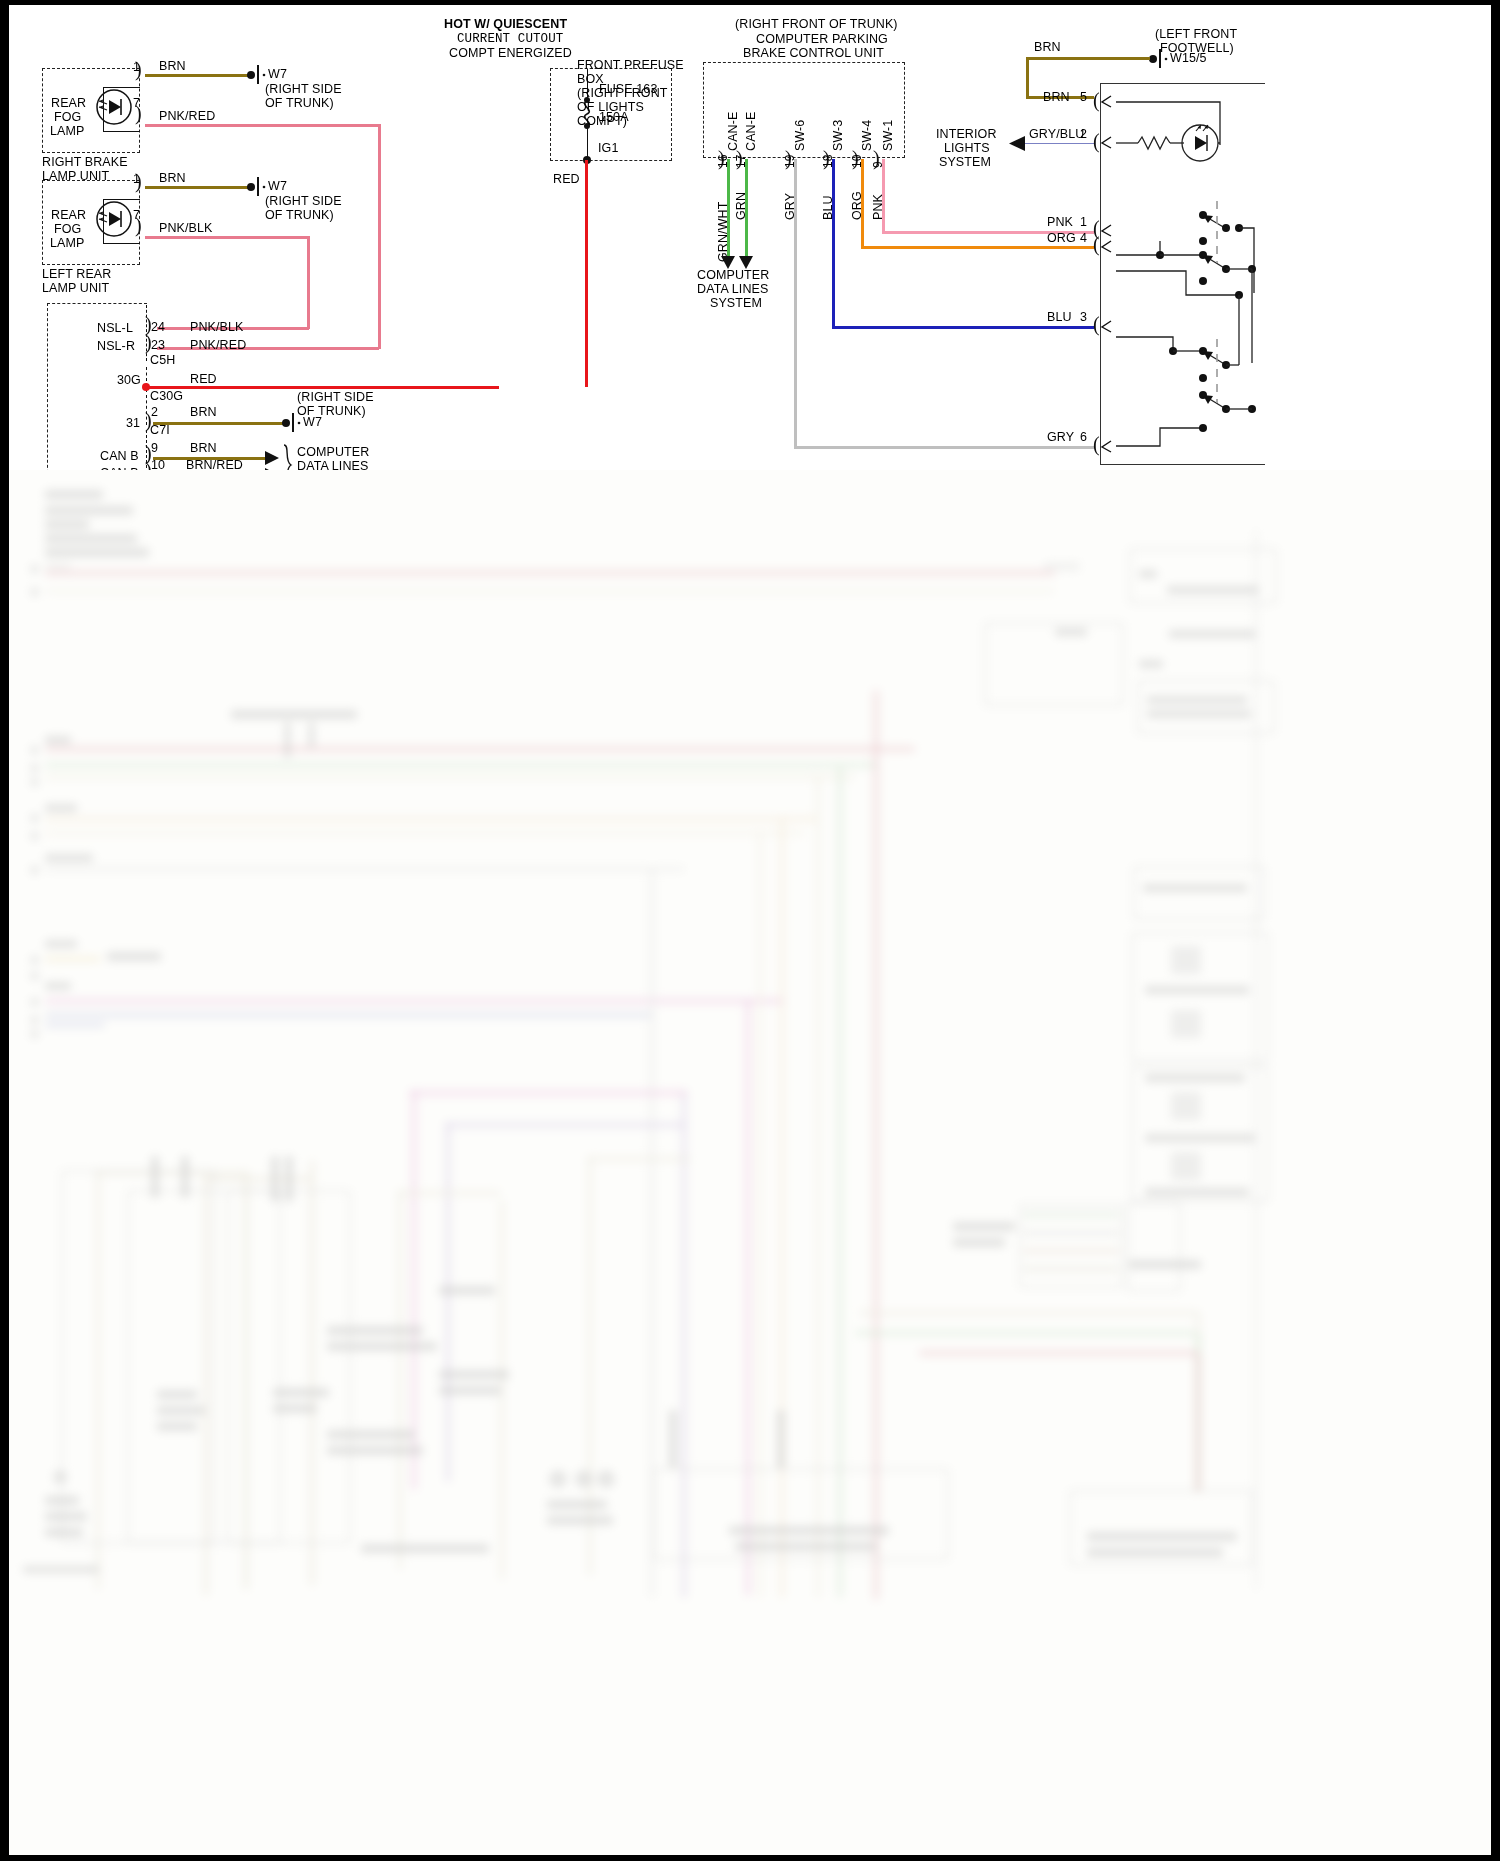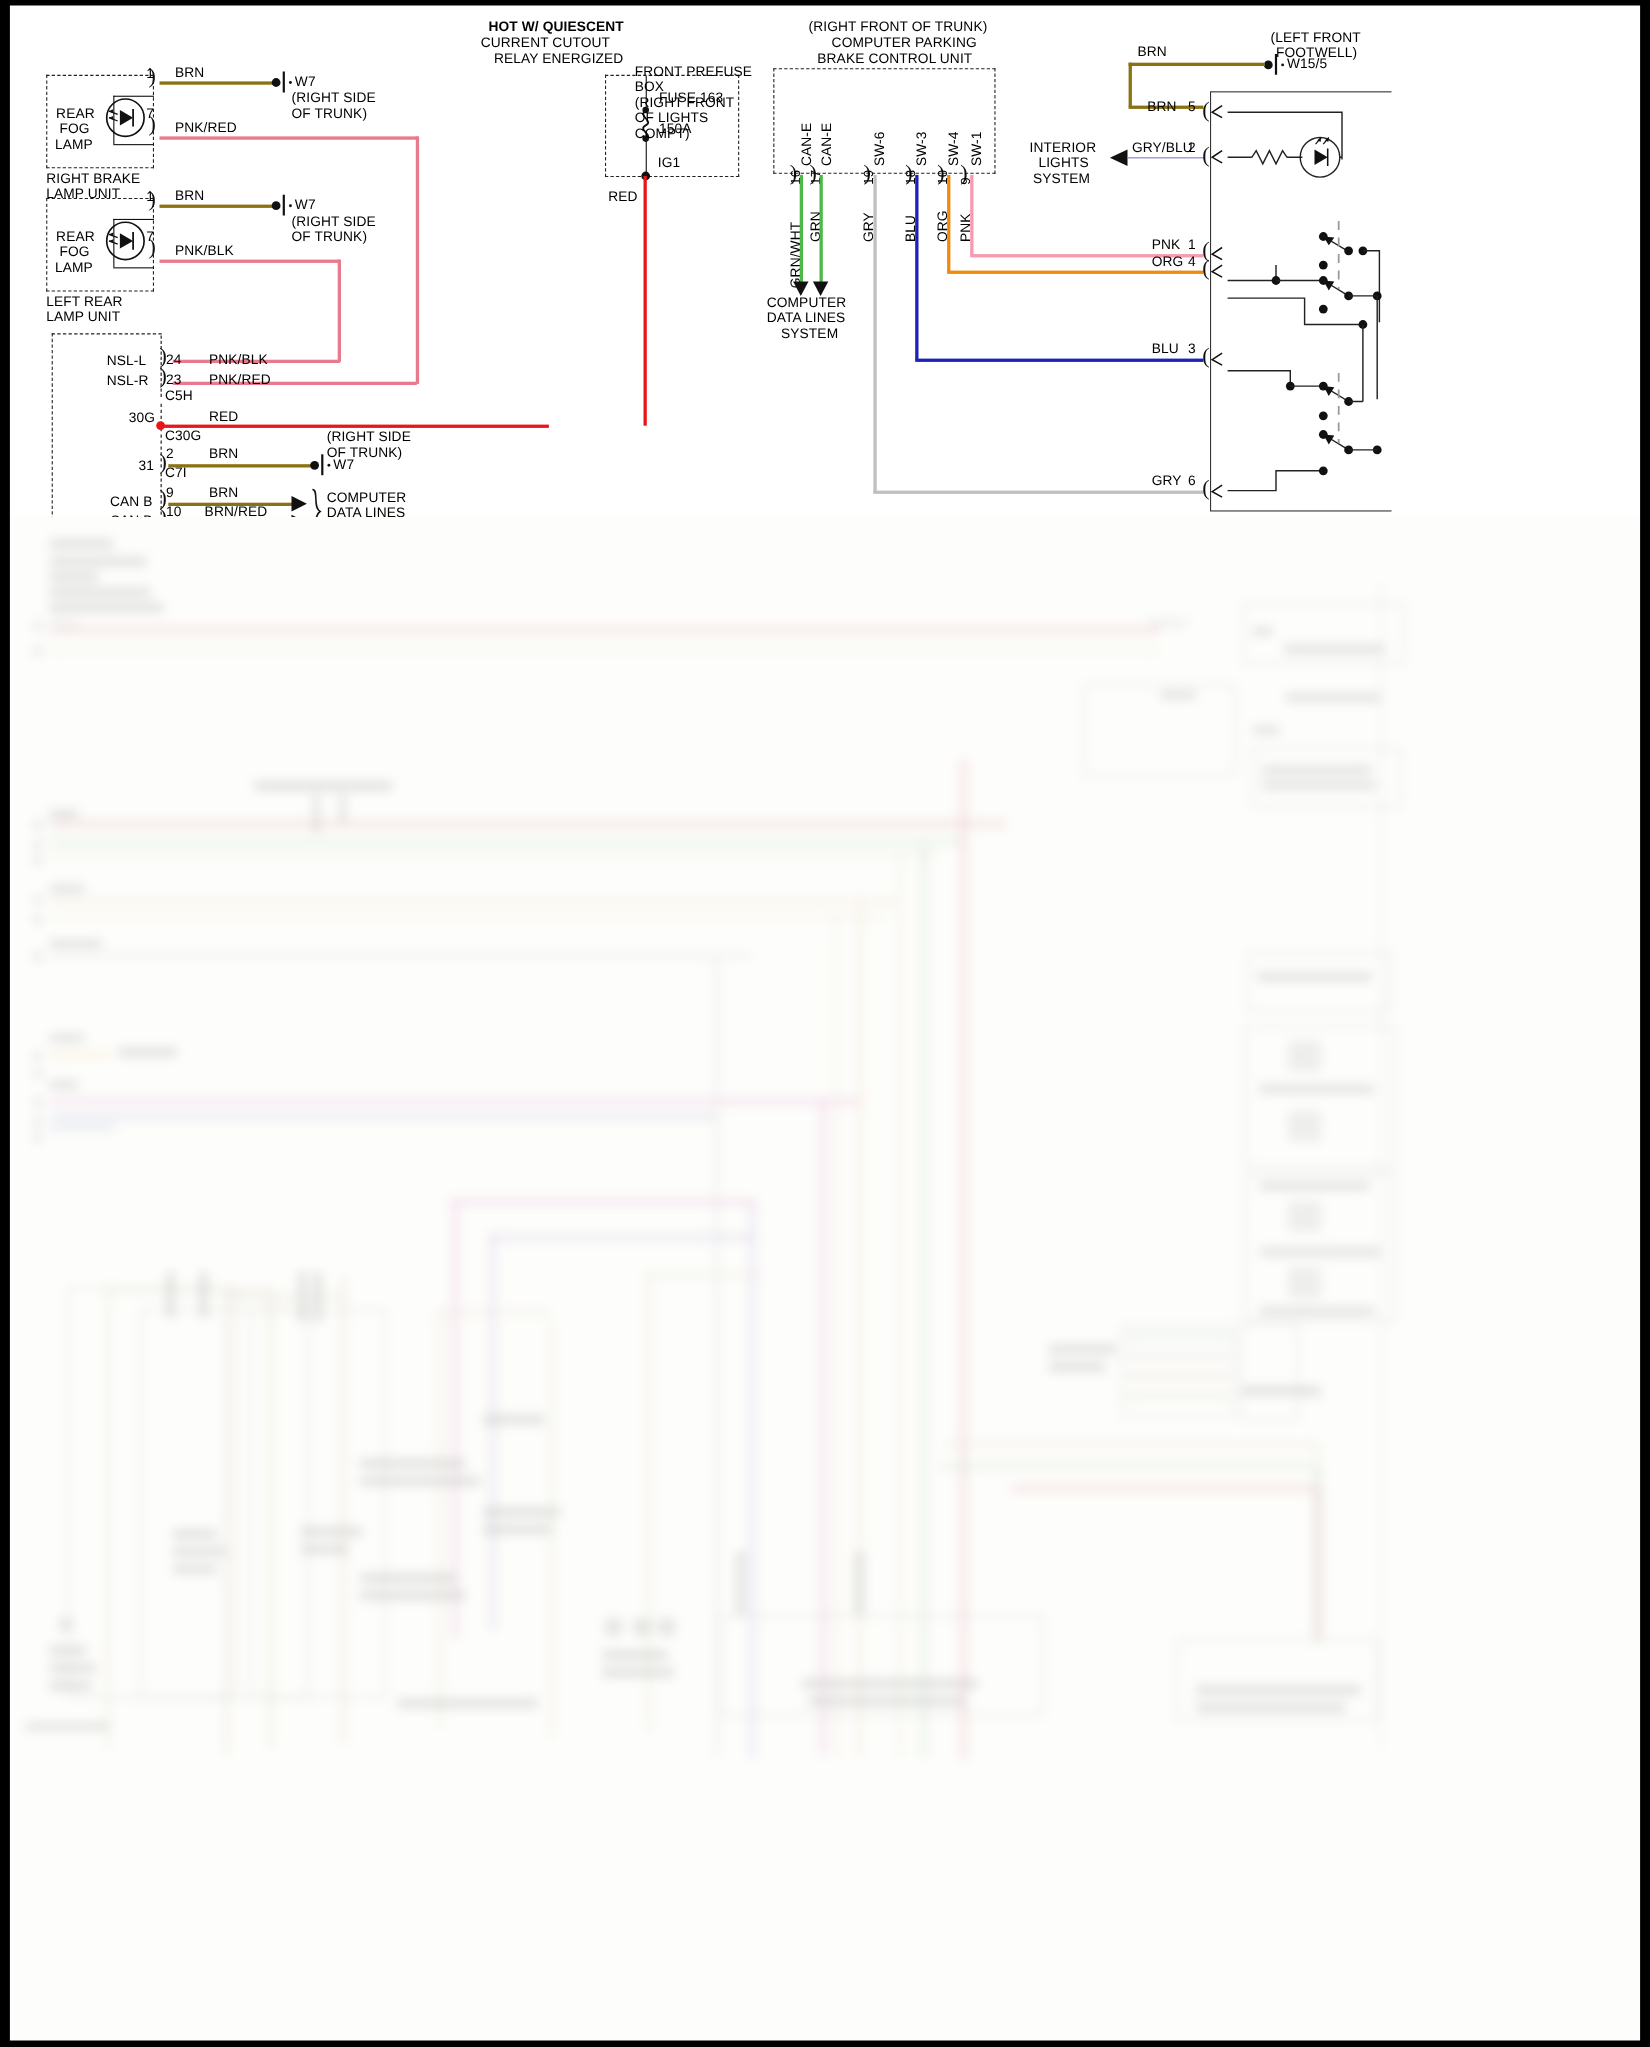--- a/index.html
+++ b/index.html
@@ -206,22 +206,22 @@
       <polygon points="0,2 14,9 0,16" fill="#111"></polygon>
     </svg>
     <svg style="left:273px;top:440px;width:14px;height:40px;">
       <path d="M2 0 C8 0 2 16 9 20 C2 24 8 40 2 40" fill="none" stroke="#111" stroke-width="1.4"></path>
     </svg>
     <div class="lbl" style="left:288px;top:440px;">COMPUTER</div>
     <div class="lbl" style="left:288px;top:454px;">DATA LINES</div>
     <div class="lbl" style="left:288px;top:468px;">SYSTEM</div>
 
     <div class="lbl c" style="left:435px;top:12px;font-weight:bold;">HOT W/ QUIESCENT</div>
-    <div class="lbl c" style="left:428px;top:27px;">CURRENT CUTOUT</div>
-    <div class="lbl c" style="left:440px;top:41px;">RELAY ENERGIZED</div>
+    <div class="lbl c" style="left:448px;top:27px;font-family:Liberation Mono, monospace;">CURRENT CUTOUT</div>
+    <div class="lbl c" style="left:440px;top:41px;">COMPT ENERGIZED</div>
 
     <div class="dashbox" style="left:541px;top:63px;width:122px;height:93px;"></div>
     <div class="wire v blk vthin" style="left:578px;top:64px;height:30px;"></div>
     <div class="dot sm" style="left:575px;top:92px;"></div>
     <svg style="left:569px;top:96px;width:22px;height:26px;">
       <path d="M9 0 C1 4 17 9 9 13 C1 17 17 22 9 25" fill="none" stroke="#111" stroke-width="1.6"></path>
     </svg>
     <div class="dot sm" style="left:575px;top:118px;"></div>
     <div class="wire v blk vthin" style="left:578px;top:122px;height:34px;"></div>
     <div class="lbl" style="left:590px;top:77px;">FUSE 163</div>

